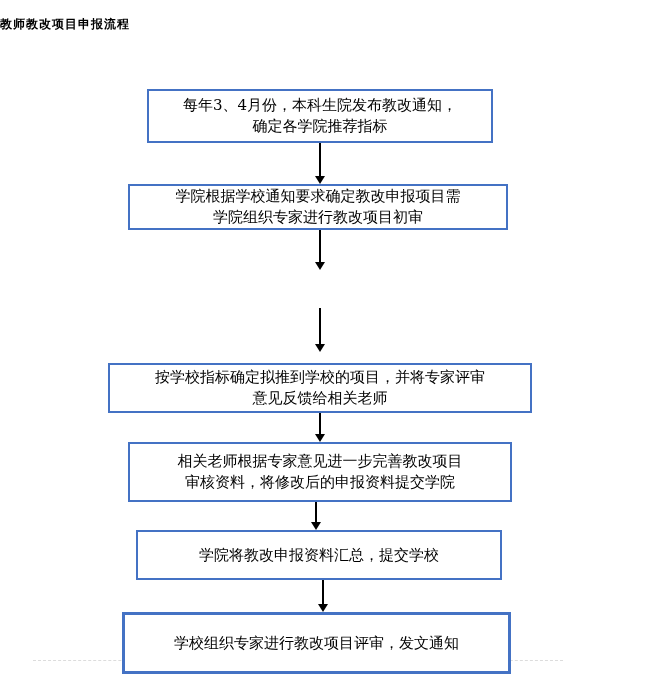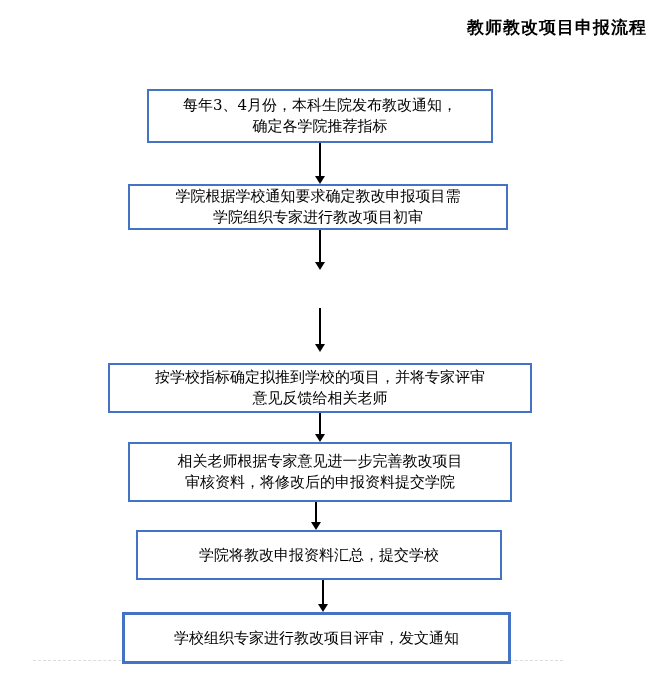--- a/index.html
+++ b/index.html
@@ -14,22 +14,22 @@
     background: #ffffff;
     font-family: "DejaVu Serif", "Liberation Serif", serif;
     color: #000000;
     overflow: hidden;
   }
   .title {
     position: absolute;
     top: 16px;
     left: 0;
     width: 100%;
-    text-align: right;
-    font-size: 17px;
+    text-align: left;
+    font-size: 12px;
     font-weight: bold;
     letter-spacing: 1px;
   }
   .box {
     position: absolute;
     box-sizing: border-box;
     border: 2px solid #4472C4;
     background: #ffffff;
     display: flex;
     flex-direction: column;
@@ -128,17 +128,17 @@
     <span>学院将教改申报资料汇总，提交学校</span>
   </div>
 
   <div class="arrow" style="left:318px; top:568px; height:44px;">
     <i class="shaft" style="background: rgb(0, 0, 0);"></i>
       <i class="head" style="border-top-color: rgb(0, 0, 0);"></i>
   </div>
 
   <div class="page-break" style="border-top-color: rgb(220, 220, 220);"></div>
 
-  <div class="box thick" style="left: 122px; top: 612px; width: 389px; height: 52px; border-color: rgb(68, 114, 196);">
+  <div class="box thick" style="left: 122px; top: 612px; width: 389px; height: 62px; border-color: rgb(68, 114, 196);">
     <span>学校组织专家进行教改项目评审，发文通知</span>
   </div>
 
 </div>
 
 </body></html>

